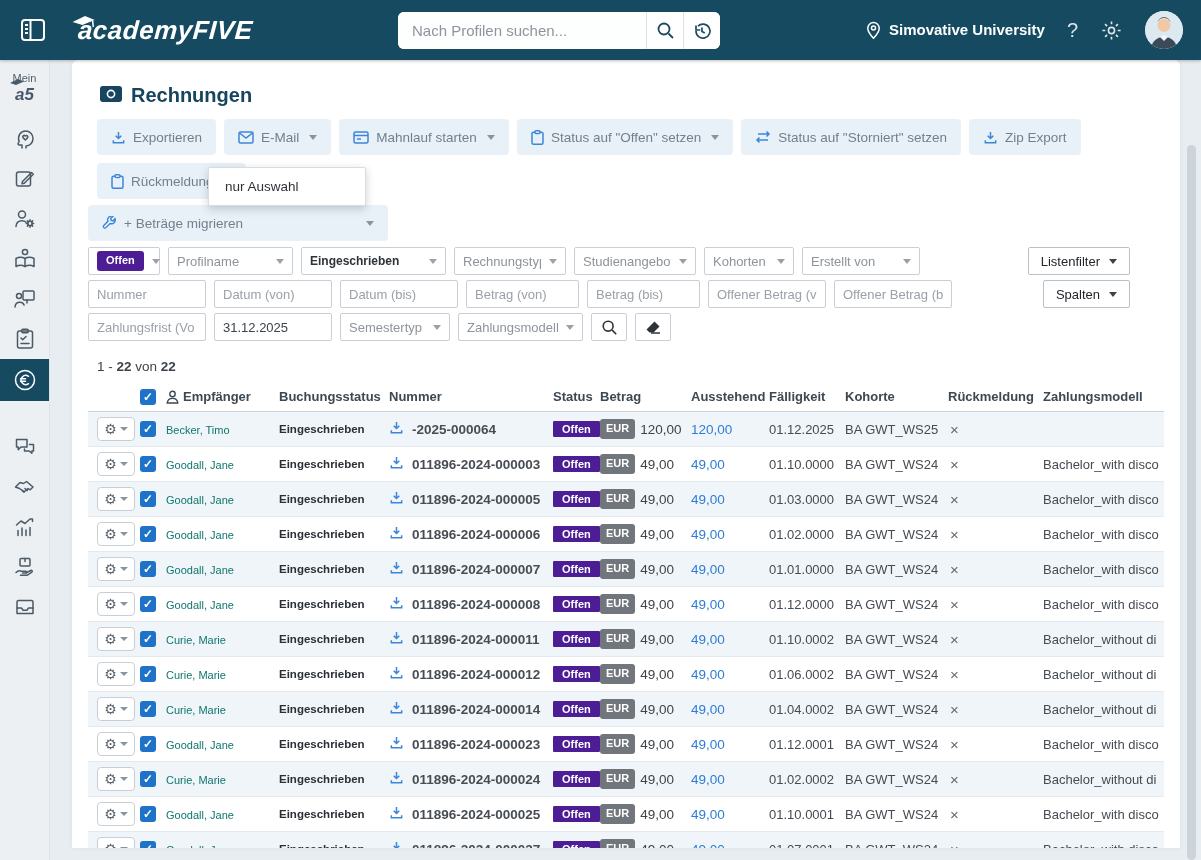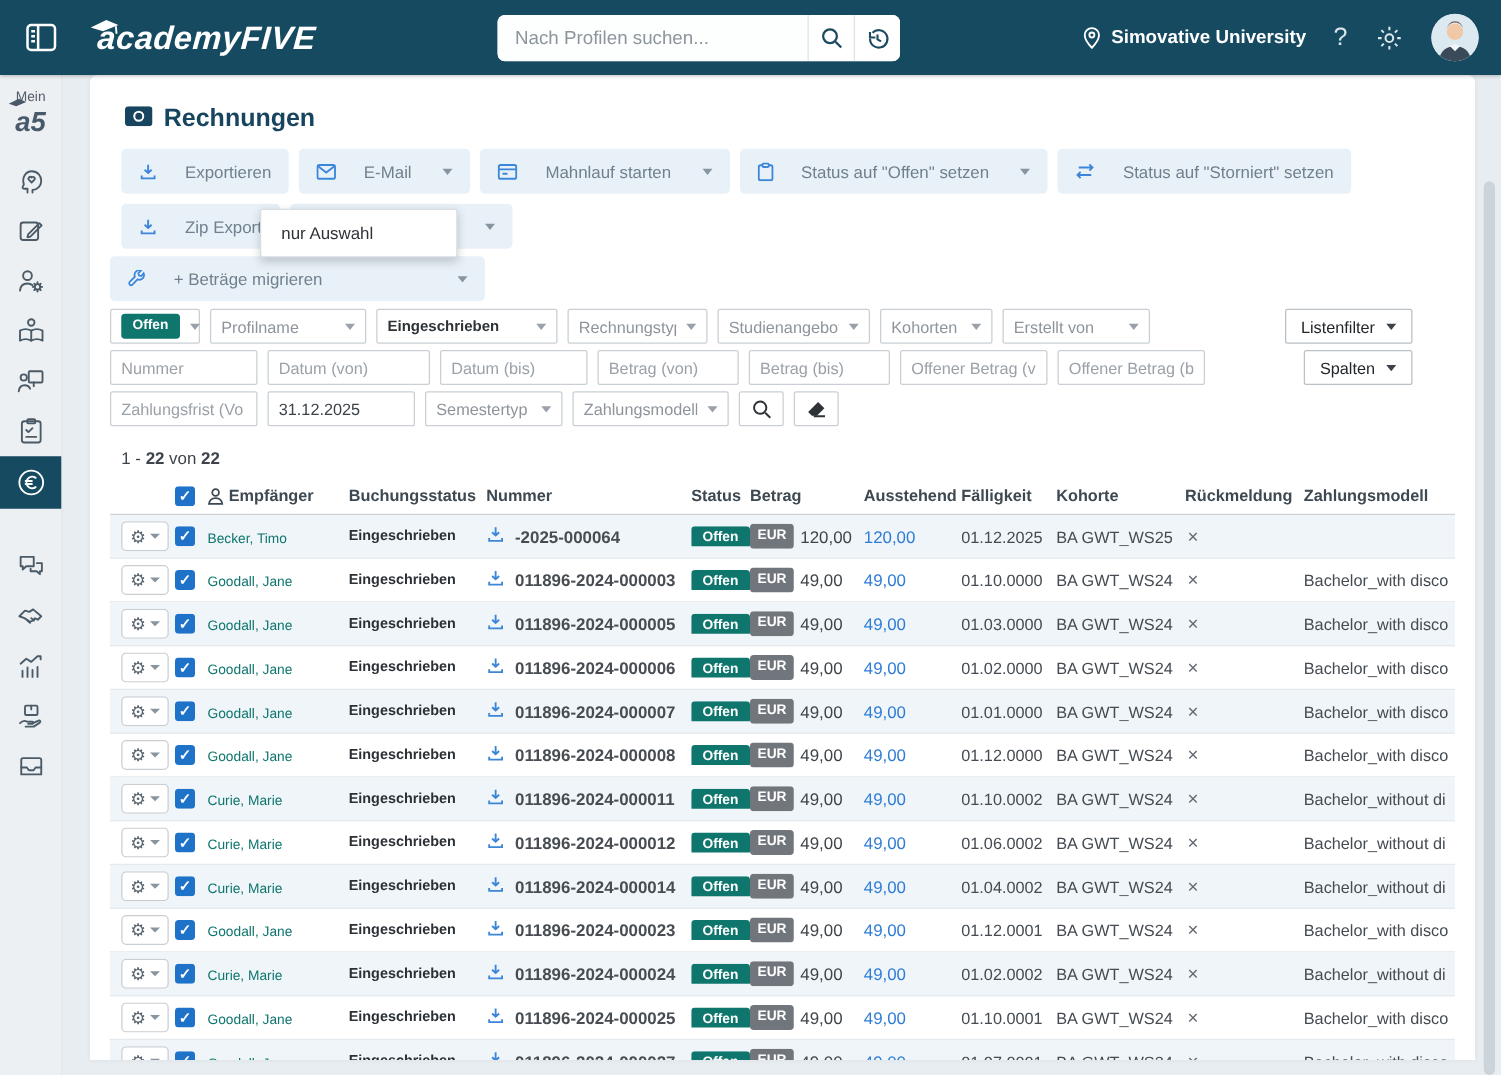--- a/index.html
+++ b/index.html
@@ -27,21 +27,21 @@
   .nav-help { color:#dbe6ec; font-size:20px; font-weight:400; cursor:pointer; }
   .nav-gear { cursor:pointer; display:flex; }
   .avatar { width:38px; height:38px; border-radius:50%; background:#dfe9ee; overflow:hidden;
     cursor:pointer; flex:0 0 auto; }
 
   
   .sidebar { position:absolute; left:0; top:60px; width:50px; height:800px;
     background:#edf0f3; border-right:1px solid #e0e4e8; z-index:40; }
   .sb-top { text-align:center; padding-top:12px; color:#48596a; cursor:pointer; }
   .sb-top .mein { font-size:11px; color:#56606b; display:block; }
-  .sb-top .a5 { font-style:italic; font-weight:700; font-size:22px; position:relative;
+  .sb-top .a5 { font-style:italic; font-weight:700; font-size:17px; position:relative;
     display:inline-block; margin-top:1px; }
   .sb-top .a5 svg { position:absolute; left:-6px; top:-7px; }
   .sb-item { height:40px; display:flex; align-items:center; justify-content:center;
     cursor:pointer; }
   .sb-item.first { margin-top:14px; }
   .sb-item.active { background:#154a61; height:42px; }
   .sb-item.gap { margin-top:26px; }
   .sb-item svg { stroke:#4a5a66; fill:none; stroke-width:1.5; stroke-linecap:round;
     stroke-linejoin:round; }
   .sb-item.active svg { stroke:#fff; }
@@ -51,21 +51,21 @@
     background:#fff; border-radius:6px 6px 0 0; box-shadow:0 0 4px rgba(40,60,80,.08);
     padding:24px 16px 0 16px; overflow:hidden; }
   .scrollbar-thumb { position:absolute; right:5px; top:145px; width:9px; height:715px;
     background:#ccd4da; border-radius:5px; cursor:pointer; z-index:60; }
 
   .page-title-row { display:flex; align-items:center; gap:9px; margin-left:12px; }
   .page-title { font-size:20px; font-weight:700; color:#17445e; }
 
   
   .toolbar { display:flex; gap:8px; margin:12px 0 0 9px; flex-wrap:wrap; }
-  .tbtn { display:inline-flex; align-items:center; gap:22px; background:#e9f1f8;
+  .tbtn { display:inline-flex; align-items:center; gap:7px; background:#e9f1f8;
     border:none; border-radius:4px; padding:0 14px; height:36px; font-size:13.5px;
     color:#71808e; cursor:pointer; font-family:inherit; }
   .tbtn svg { flex:0 0 auto; }
   .caret { width:0; height:0; border-left:4px solid transparent; border-right:4px solid transparent;
     border-top:5px solid #8795a1; margin-left:3px; }
   .toolbar2 { margin:6px 0 0 0; position:relative; }
   .tbtn.wide { width:300px; justify-content:flex-start; margin-left:0; }
   .tbtn.wide .caret { margin-left:auto; }
 
   
@@ -79,21 +79,21 @@
   .frow { display:flex; gap:8px; margin-top:5px; }
   .fsel { height:28px; border:1px solid #c9cfd4; border-radius:2px; background:#fff;
     display:flex; align-items:center; padding:0 8px; font-size:13px; color:#8d949b;
     cursor:pointer; justify-content:space-between; }
   .fsel .lbl { overflow:hidden; white-space:nowrap; }
   .fsel.bold .lbl { color:#2e3338; font-weight:700; font-size:12px; }
   .fsel .caret { border-top-color:#9aa1a8; margin-left:8px; }
   .finput { height:28px; border:1px solid #c9cfd4; border-radius:2px; background:#fff;
     padding:0 8px; font-size:13px; color:#3c4249; font-family:inherit; outline:none; }
   .finput::placeholder { color:#9aa1a8; }
-  .badge-blue { background:#0f766e; color:#fff; font-size:11px; font-weight:700;
+  .badge-blue { background:#4c1d95; color:#fff; font-size:11px; font-weight:700;
     padding:3px 9px; border-radius:3px; line-height:1.2; }
   .badge-gray { background:#71767c; color:#fff; font-size:11px; font-weight:700;
     padding:3px 6px; border-radius:3px; line-height:1.2; }
   .fibtn { width:36px; height:28px; border:1px solid #c9cfd4; border-radius:2px;
     background:#fff; display:flex; align-items:center; justify-content:center; cursor:pointer; }
   .right-btn { position:absolute; right:34px; height:28px; border:1px solid #b9c0c6;
     border-radius:2px; background:#fff; display:flex; align-items:center; gap:6px;
     padding:0 12px; font-size:13px; color:#22262b; cursor:pointer; }
   .right-btn .caret { border-top-color:#3c4249; }
 
@@ -393,21 +393,21 @@
         <span class="lbl">Erstellt von</span>
           <span class="caret"></span>
       </div>
       <button class="right-btn" style="top:0">
         <span>Listenfilter</span>
           <span class="caret"></span>
       </button>
     </div>
     <div class="frow">
       <input class="finput" style="width: 118px;" placeholder="Nummer">
-      <input class="finput" style="width: 130px;" placeholder="Datum (von)">
+      <input class="finput" style="width: 118px;" placeholder="Datum (von)">
       <input class="finput" style="width: 118px;" placeholder="Datum (bis)">
       <input class="finput" style="width: 113px;" placeholder="Betrag (von)">
       <input class="finput" style="width: 113px;" placeholder="Betrag (bis)">
       <input class="finput" style="width: 118px;" placeholder="Offener Betrag (v">
       <input class="finput" style="width: 118px;" placeholder="Offener Betrag (b">
       <button class="right-btn" style="top:33px">
         <span>Spalten</span>
           <span class="caret"></span>
       </button>
     </div>

